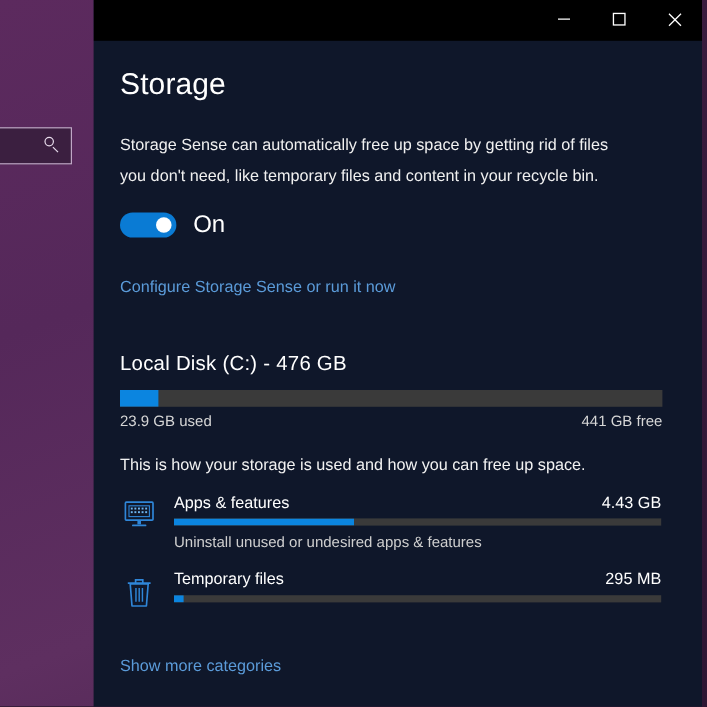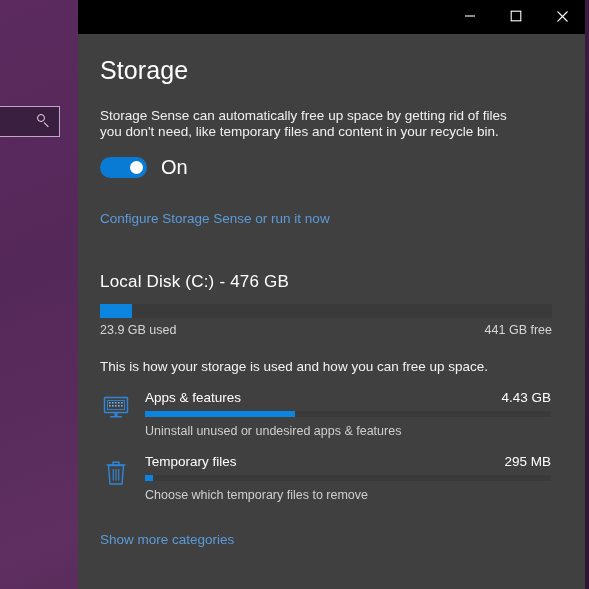--- a/index.html
+++ b/index.html
@@ -76,21 +76,21 @@
     transform-origin: left center;
   }
 
   
   #app-window {
     position: absolute;
     left: 78px;
     top: 0;
     width: 507px;
     height: 589px;
-    background: #404040;
+    background: #0f172a;
     overflow: hidden;
   }
 
   
   #titlebar {
     position: relative;
     height: 34px;
     display: flex;
     justify-content: flex-end;
     align-items: stretch;
@@ -117,21 +117,21 @@
   #page-title {
     font-size: 25px;
     font-weight: 300;
     letter-spacing: 0.1px;
     margin: 22px 0 0 0;
     color: #ffffff;
   }
 
   #storage-sense-desc {
     font-size: 13.5px;
-    line-height: 16px;
+    line-height: 26px;
     color: #f0f0f0;
     margin-top: 23px;
     max-width: 425px;
     font-weight: 400;
   }
 
   
   #toggle-row {
     display: flex;
     align-items: center;
@@ -366,21 +366,20 @@
               </svg>
             </div>
             <div class="category-body">
               <div class="category-head">
                 <span class="category-name">Temporary files</span>
                 <span class="category-size">295 MB</span>
               </div>
               <div class="category-bar" style="background: rgb(58, 58, 58);">
                 <div class="category-bar-fill" style="width: 2%; background: rgb(11, 133, 224);"></div>
               </div>
-              <div class="category-sub">Choose which temporary files to remove</div>
             </div>
           </div>
         </div>
 
       <a id="show-more-link" class="link" style="color: rgb(91, 155, 217);">Show more categories</a>
 
     </div>
   </div>
 </div>
 

